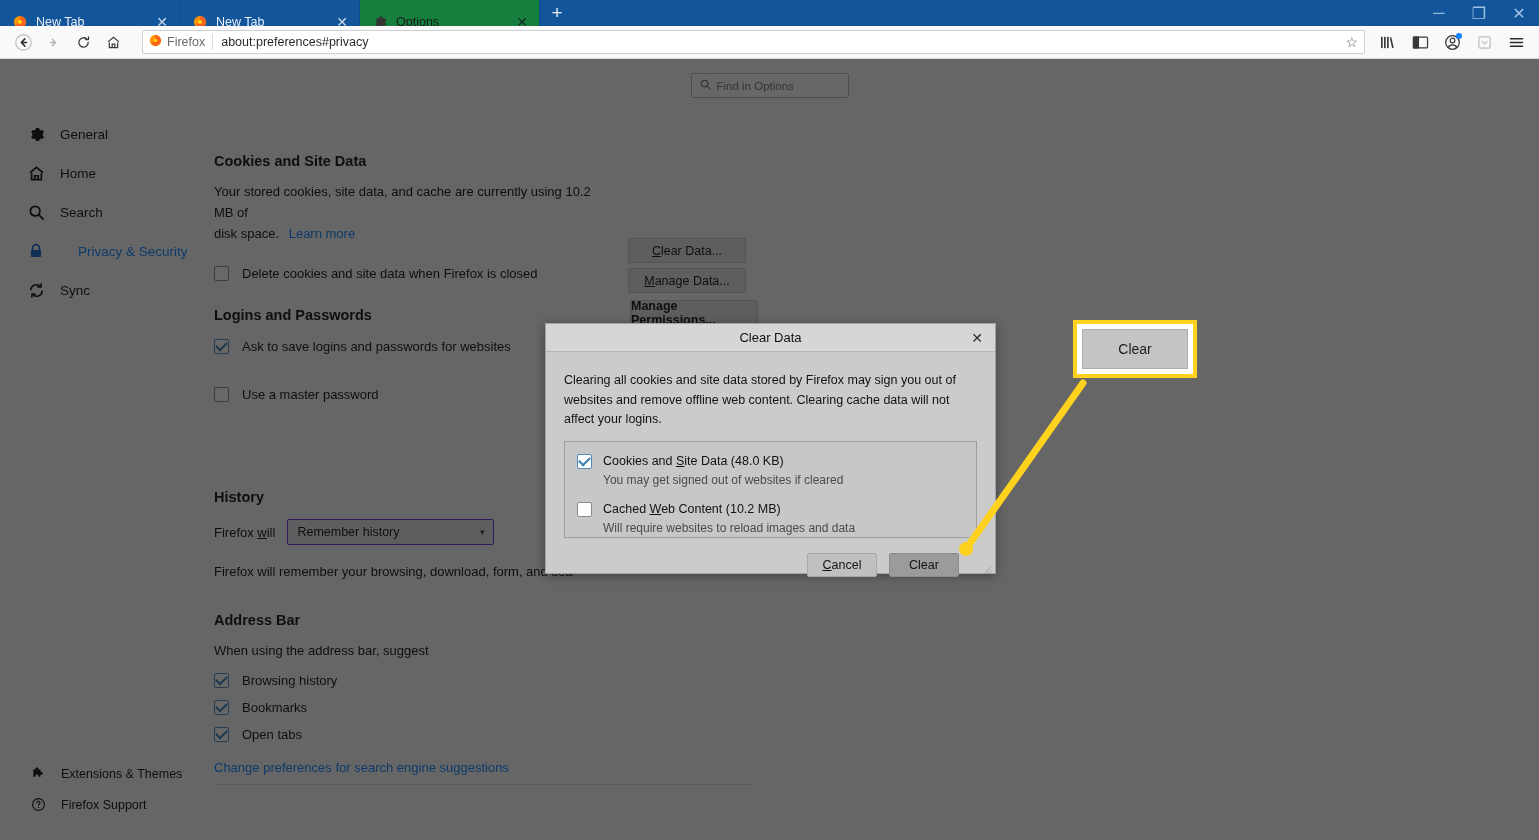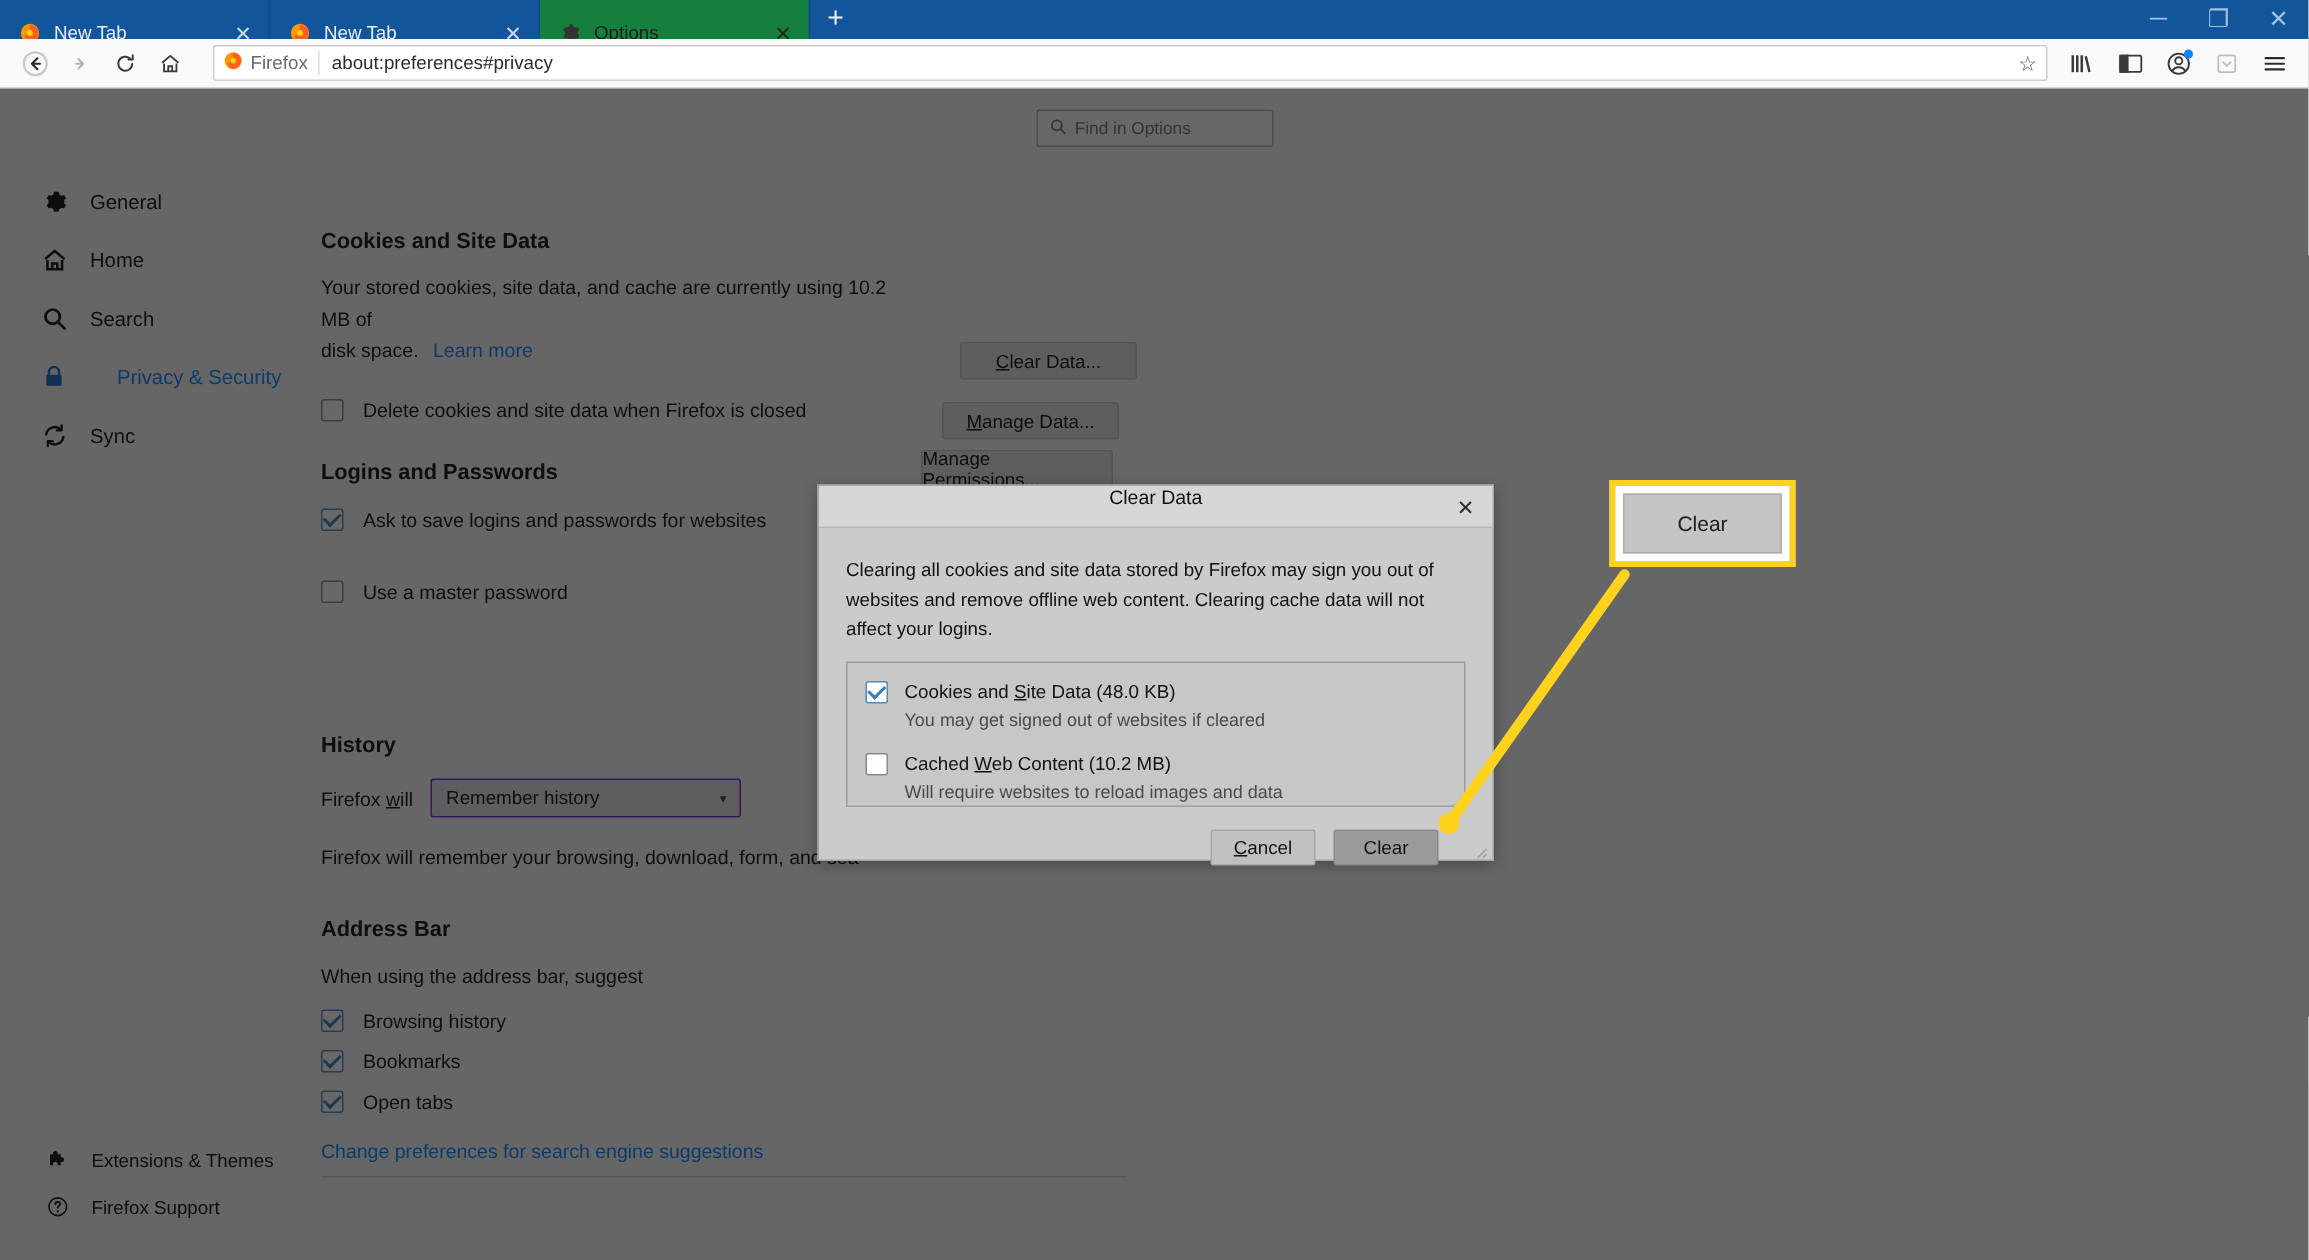--- a/index.html
+++ b/index.html
@@ -99,21 +99,21 @@
   
   .dim { position: absolute; left: 0; top: 59px; width: 1539px; height: 781px; background: rgba(16,16,18,0.63); }
 
   
   .modal {
     position: absolute; left: 545px; top: 323px; width: 451px; height: 251px;
     background: #cbcbcb; border: 1px solid #a3a3a5;
     box-shadow: 0 2px 10px rgba(0,0,0,.35);
   }
   .modal-head { height: 28px; background: #d6d6d6; border-bottom: 1px solid #b6b6b8;
-                display: flex; align-items: flex-start; justify-content: center; position: relative; }
+                display: flex; align-items: center; justify-content: center; position: relative; }
   .modal-title { font-size: 13px; color: #111; }
   .modal-x { position: absolute; right: 10px; top: 50%; transform: translateY(-50%);
              font-size: 14px; color: #2d2d2f; width:16px;height:16px;display:flex;align-items:center;justify-content:center;}
   .modal-body { padding: 19px 18px 0 18px; }
   .modal-desc { font-size: 12.5px; color: #121213; line-height: 19.5px; }
   .opt-list { margin-top: 11px; border: 1px solid #9e9e9e; background: #c7c7c7; padding: 11px 12px 12px 12px; height: 97px; }
   .opt-row { display: flex; gap: 11px; align-items: flex-start; }
   .opt-row + .opt-row { margin-top: 14px; }
   .opt-label { font-size: 12.5px; color: #121213; line-height: 16px; }
   .opt-sub { font-size: 12px; color: #4a4a4c; margin-top: 4px; }
@@ -363,27 +363,27 @@
           <span>Your stored cookies, site data, and cache are currently using 10.2 MB of</span><br>
           <span>disk space.</span>
           <span class="linky" style="margin-left:6px;">Learn more</span>
         </div>
         <div class="cbrow" style="margin-top:22px;">
           <span class="cbx"></span>
           <span>Delete cookies and site data when Firefox is closed</span>
         </div>
       </div>
 
-      <div class="ubtn" style="left:414px;top:169px;width:118px;margin-left:12px;">
+      <div class="ubtn" style="left:414px;top:179px;width:118px;">
         <span><span class="u">C</span>lear Data...</span>
       </div>
       <div class="ubtn" style="left:414px;top:209px;width:118px;">
         <span><span class="u">M</span>anage Data...</span>
       </div>
-      <div class="ubtn" style="left:400px;top:241px;width:128px;">
+      <div class="ubtn" style="left:416px;top:241px;width:128px;font-weight:bold;">
         <span>Manage <span class="u">P</span>ermissions...</span>
       </div>
 
       <div style="position:absolute;top:248px;left:0;width:560px;">
         <div class="sect-title">Logins and Passwords</div>
         <div class="cbrow" style="margin-top:16px;">
           <span class="cbx on"></span>
           <span>Ask to save logins and passwords for websites</span>
         </div>
         <div class="cbrow" style="margin-top:33px;">

